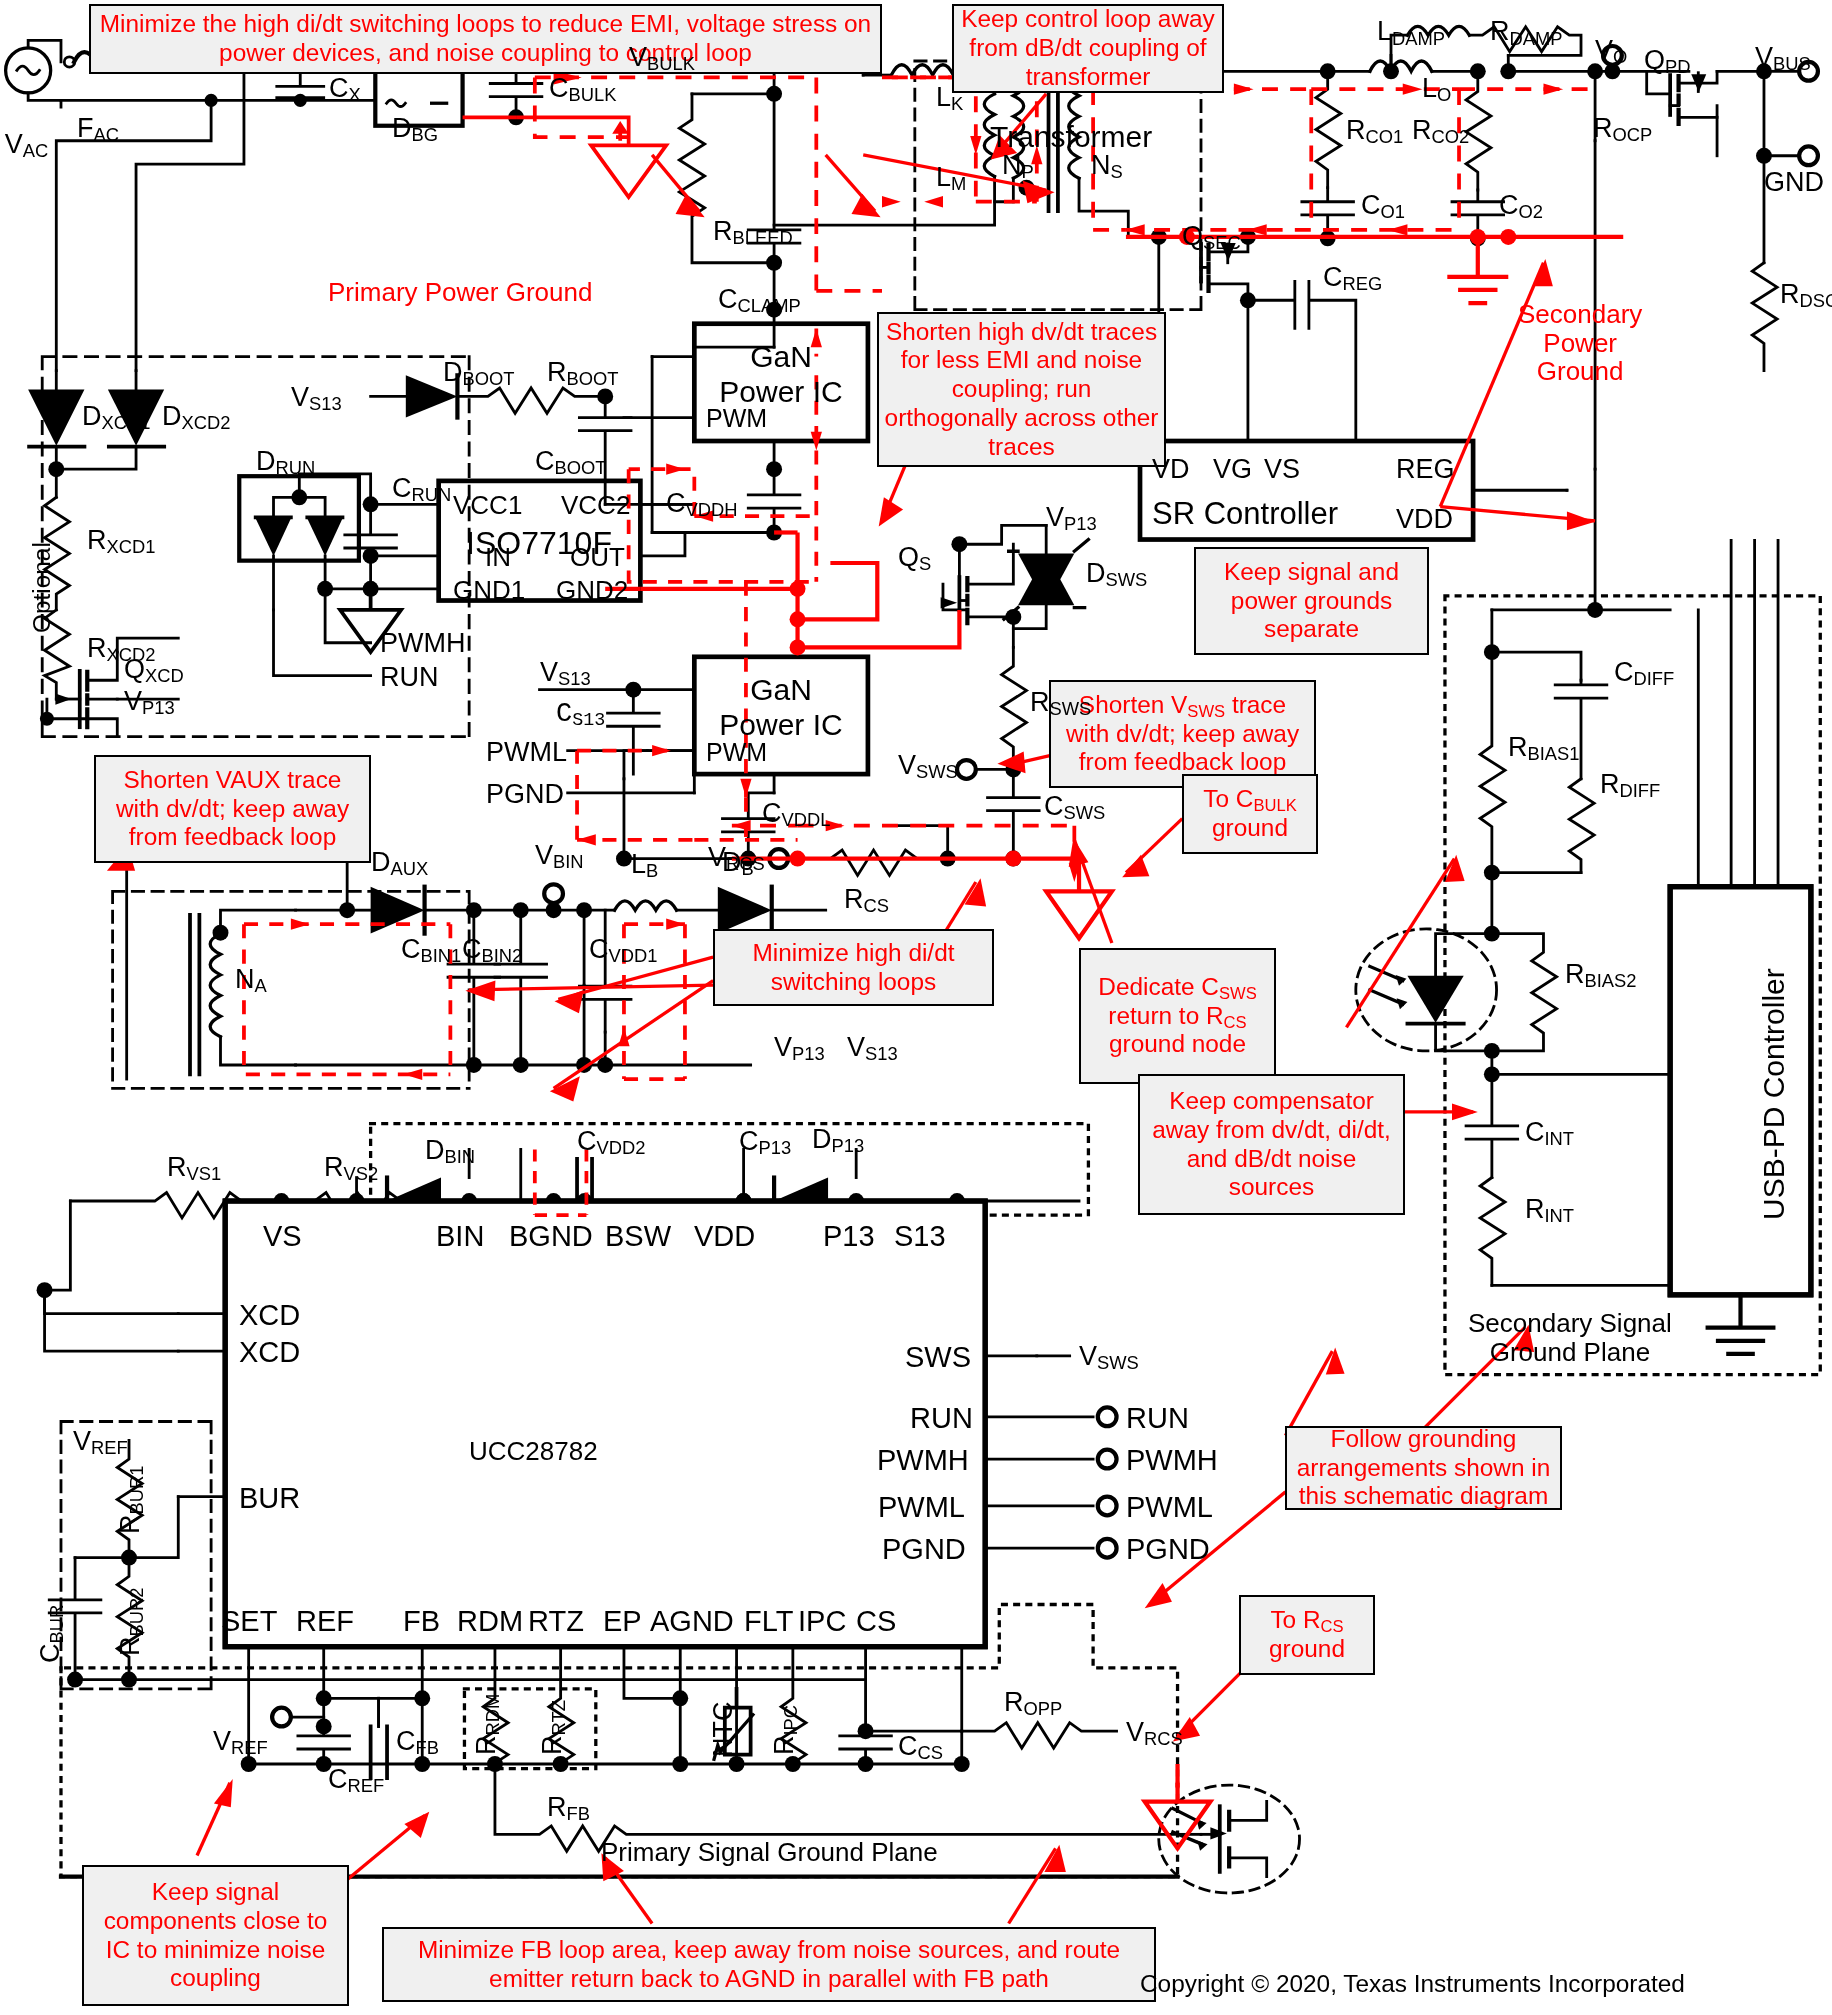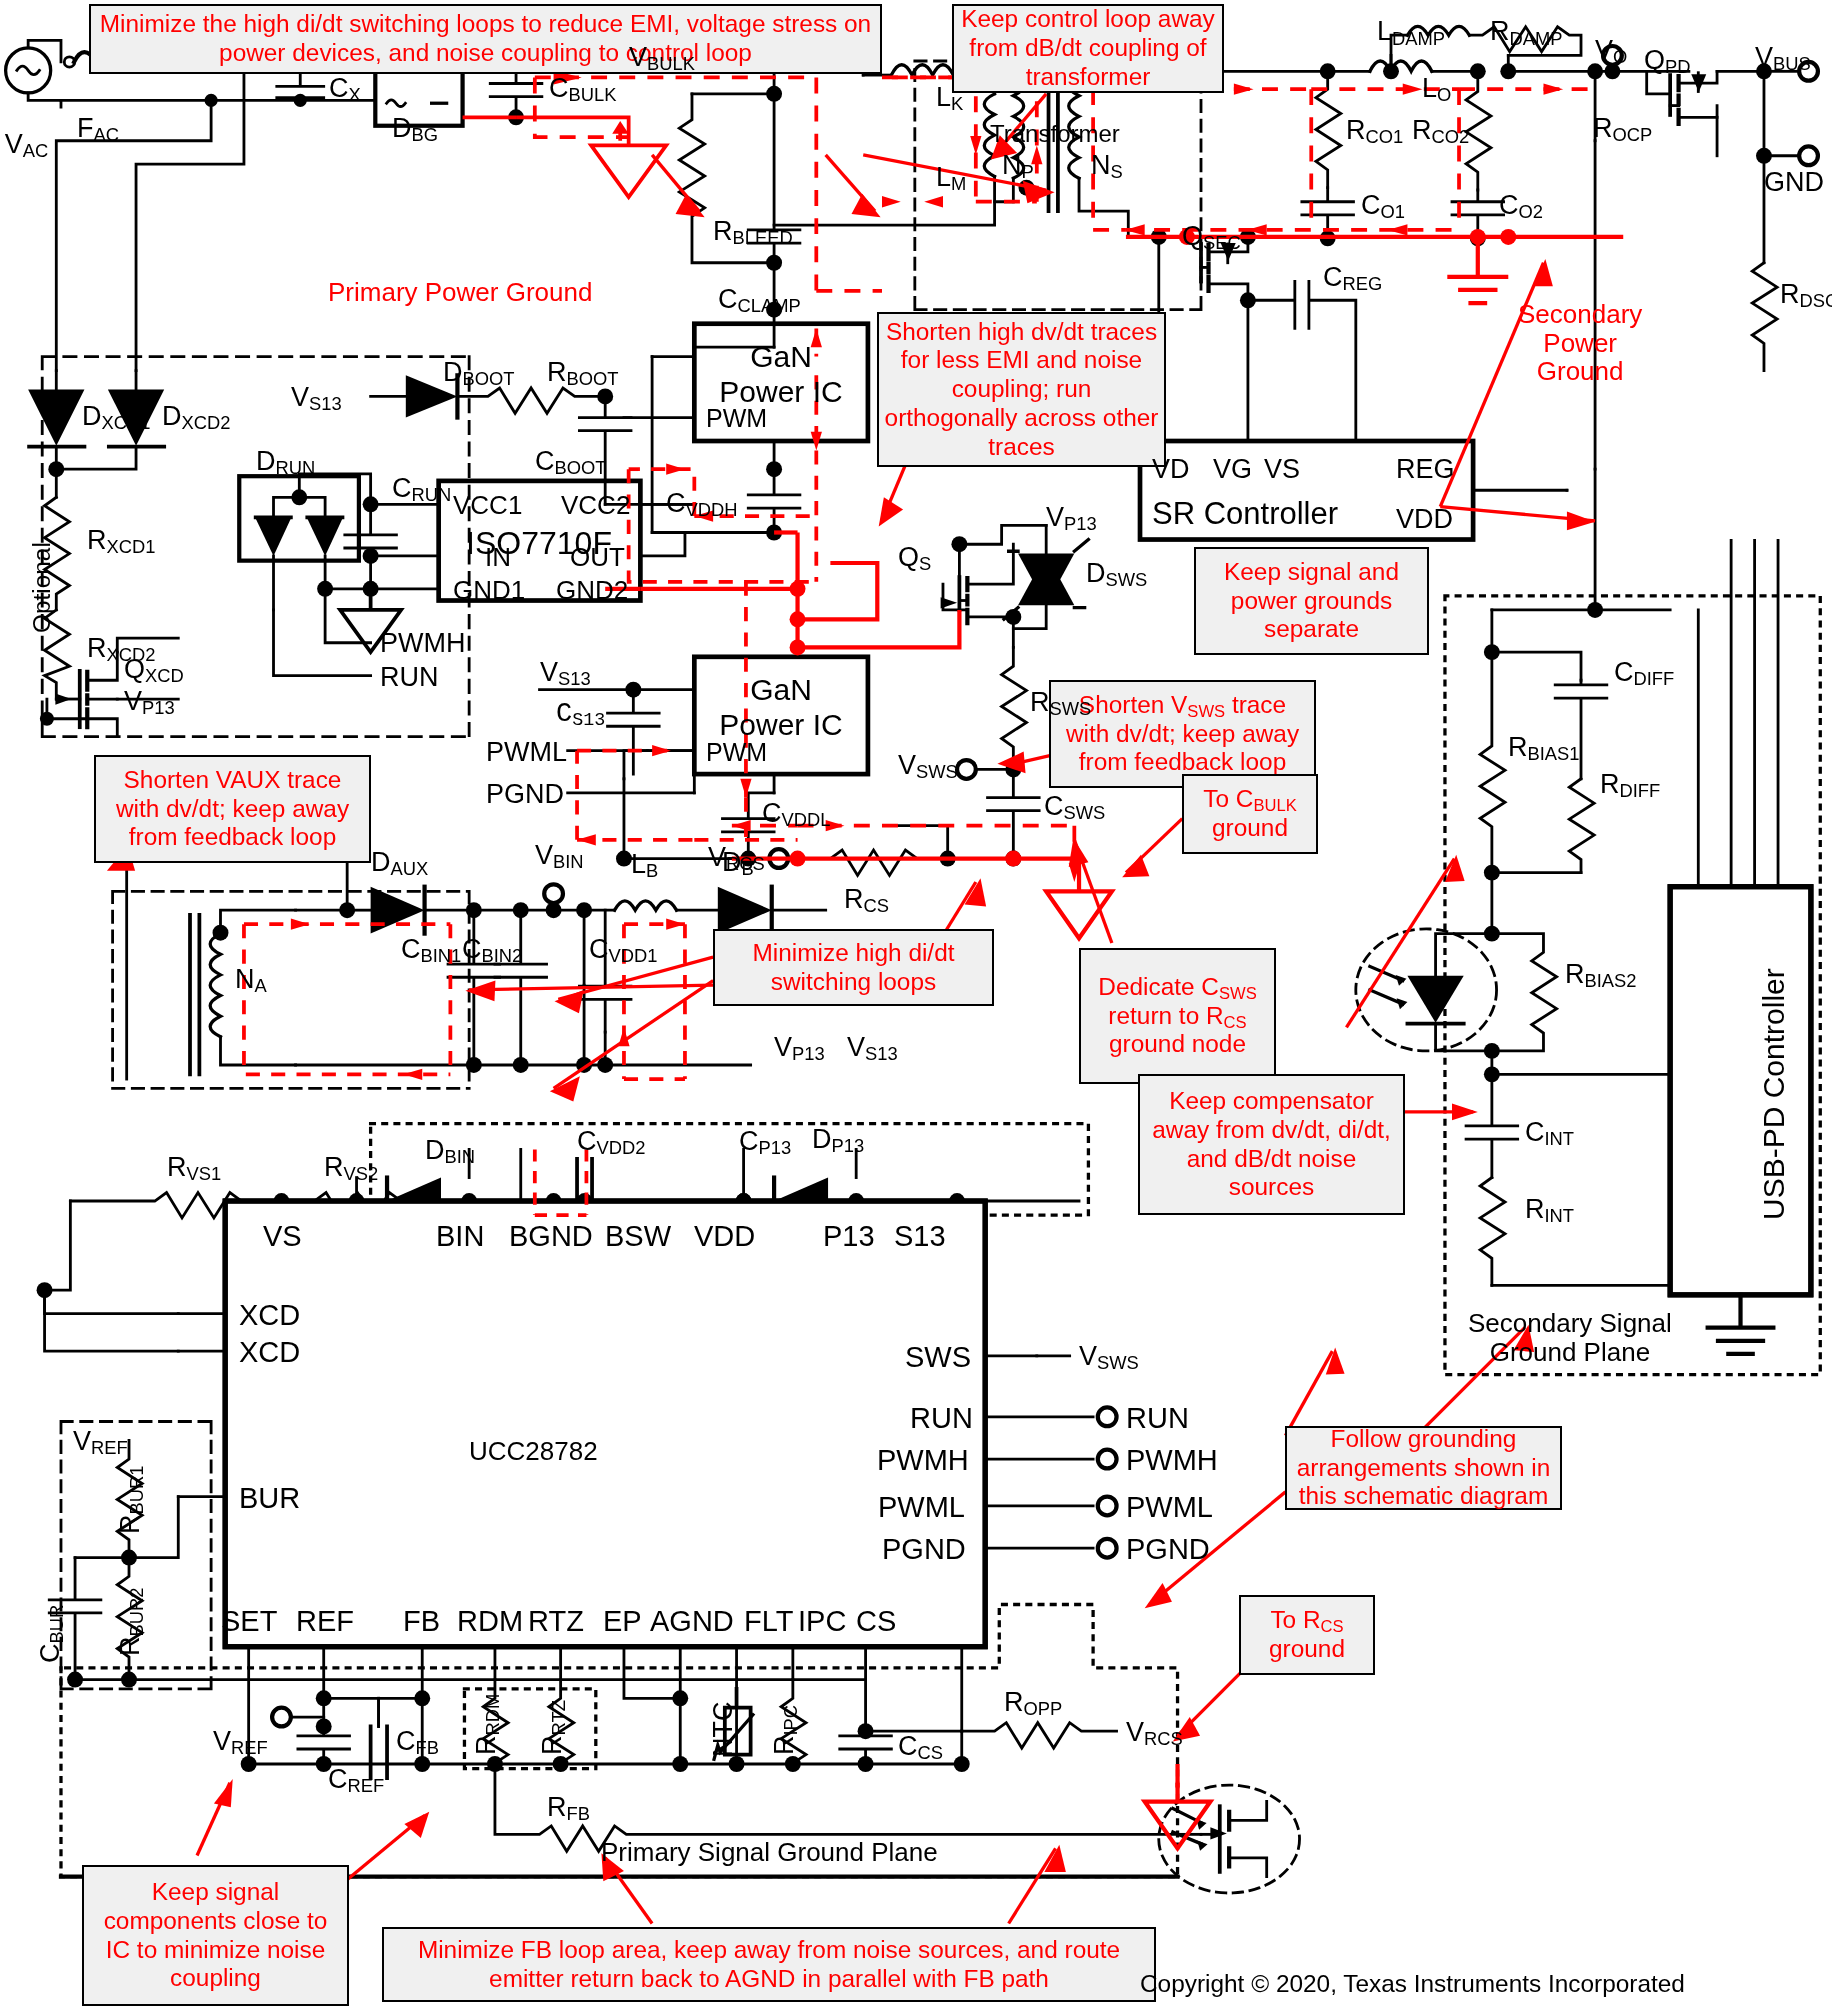--- a/index.html
+++ b/index.html
@@ -823,21 +823,21 @@
 
 <div class="note" style="left:382px;top:1927px;width:774px;height:75px;font-size:24.4px;">
   <span>Minimize FB loop area, keep away from noise sources, and route emitter return back to AGND in parallel with FB path</span>
 </div>
 
 <div class="lbl red" style="left:328px;top:277px;font-size:26px;"><span>Primary Power Ground</span></div>
 <div class="lbl red" style="left:1518px;top:300px;font-size:26px;text-align:center;line-height:1.1;">Secondary<br>Power<br>Ground</div>
 
 <div class="lbl" style="left:601px;top:1837px;font-size:26px;"><span>Primary Signal Ground Plane</span></div>
 <div class="lbl" style="left:1468px;top:1309px;font-size:26px;text-align:center;line-height:1.12;">Secondary Signal<br>Ground Plane</div>
-<div class="lbl" style="left:990px;top:120px;font-size:24px;"><span>Transformer</span></div>
+<div class="lbl" style="left:990px;top:120px;font-size:30px;"><span>Transformer</span></div>
 <div class="lbl vert" style="left:28px;top:633px;font-size:24.4px;transform:rotate(-90deg);">Optional</div>
 
 <div class="lbl" style="left:4.7px;top:129px;font-size:27px;">V<sub>AC</sub></div>
 <div class="lbl" style="left:77px;top:113px;font-size:27px;">F<sub>AC</sub></div>
 <div class="lbl" style="left:329px;top:73px;font-size:27px;">C<sub>X</sub></div>
 <div class="lbl" style="left:392px;top:113px;font-size:27px;">D<sub>BG</sub></div>
 <div class="lbl" style="left:549px;top:73px;font-size:27px;">C<sub>BULK</sub></div>
 <div class="lbl" style="left:629px;top:42px;font-size:27px;">V<sub>BULK</sub></div>
 <div class="lbl" style="left:713px;top:216px;font-size:27px;">R<sub>BLEED</sub></div>
 <div class="lbl" style="left:718px;top:284px;font-size:27px;">C<sub>CLAMP</sub></div>

